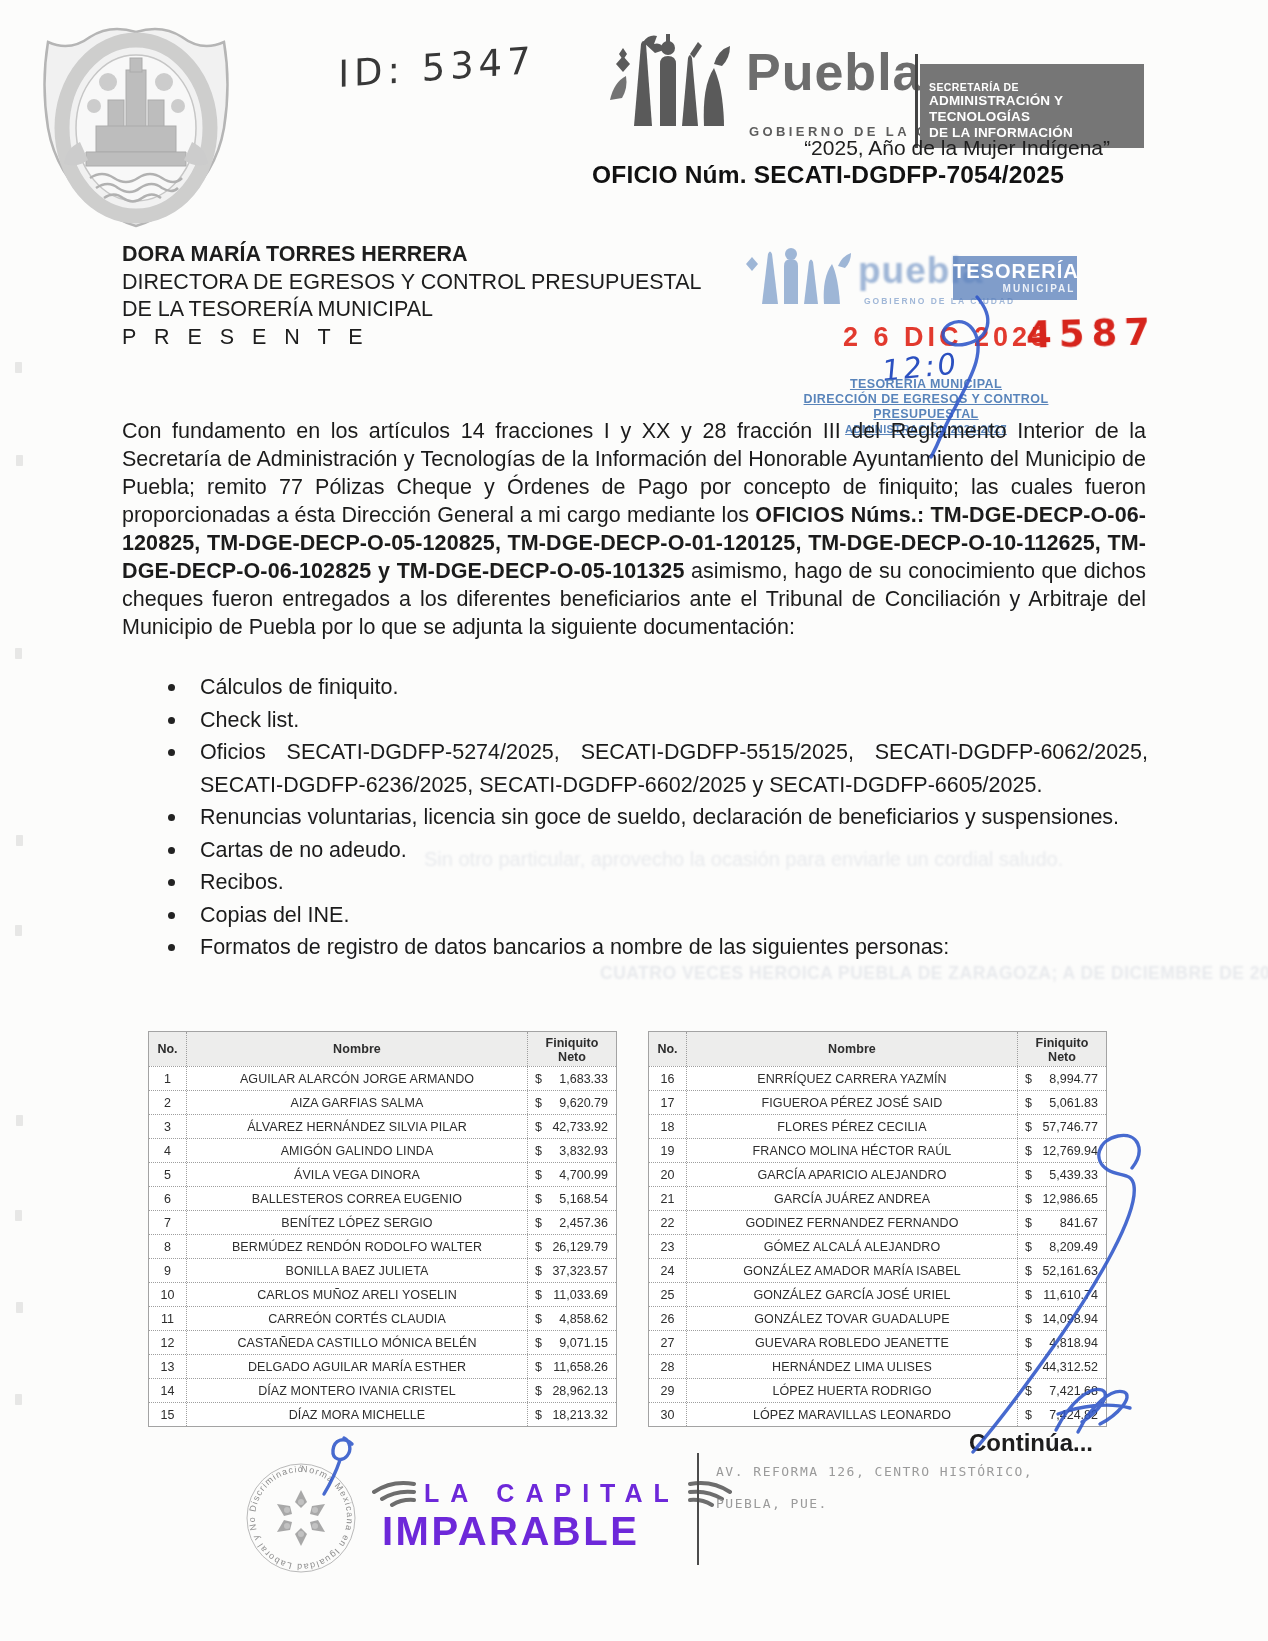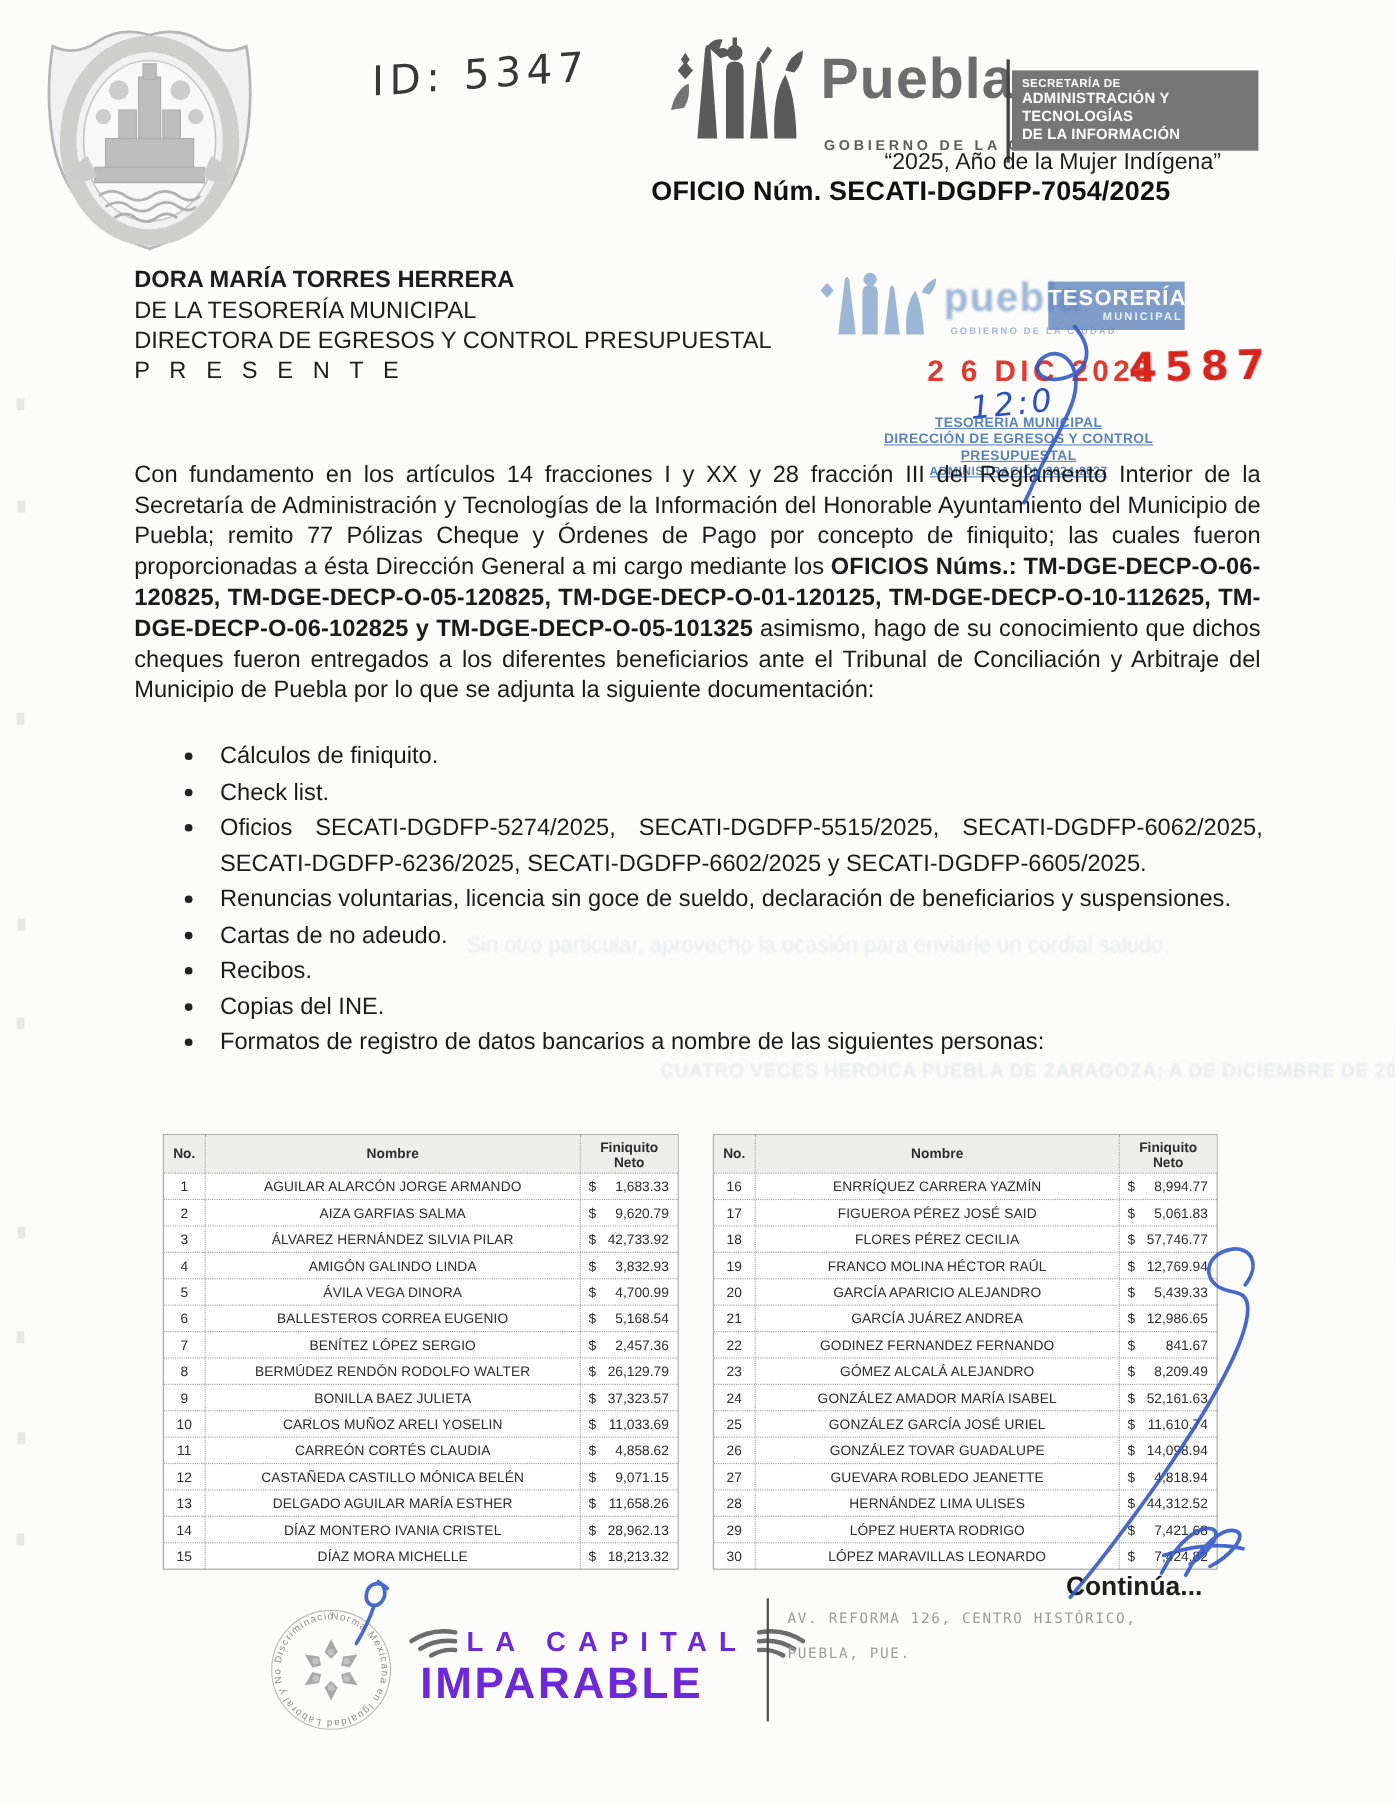--- a/index.html
+++ b/index.html
@@ -19,21 +19,21 @@
     font-family:"DejaVu Sans",sans-serif;font-size:37px;color:#383838;
     letter-spacing:5px;transform:rotate(-4deg) skewX(-4deg);
   }
   
   .hdr-icon{left:610px;top:30px;z-index:10;}
   .hdr-brand{left:746px;top:42px;font-size:52px;font-weight:bold;color:#6d6d6d;letter-spacing:1px;z-index:10;}
   .hdr-tag{left:749px;top:124px;font-size:13px;font-weight:bold;color:#5d5d5d;letter-spacing:3.4px;z-index:10;}
   .hdr-bar{left:915px;top:54px;width:3px;height:94px;background:#434343;z-index:10;}
   .hdr-box{
     left:920px;top:64px;width:224px;box-sizing:border-box;z-index:10;
-    background:#767676;color:#fff;padding:6px 9px 7px 9px;
+    background:#767676;color:#fff;padding:17px 9px 7px 9px;
   }
   .hdr-box .l1{font-size:10.5px;font-weight:bold;letter-spacing:.4px;}
   .hdr-box .l2{font-size:13.5px;font-weight:bold;letter-spacing:.2px;line-height:16px;}
   .legend{right:158px;top:136px;font-size:21px;color:#1e1e1e;z-index:10;}
   .oficio{right:204px;top:161px;font-size:24.5px;font-weight:bold;color:#111;z-index:10;letter-spacing:.2px;}
   
   .addr{left:122px;top:241px;font-size:21.5px;line-height:27.5px;z-index:10;}
   .addr .nm{font-weight:bold;}
   .addr .pres{letter-spacing:6px;}
   
@@ -166,22 +166,22 @@
   <div class="abs hdr-box">
     <div class="l1">SECRETARÍA DE</div>
     <div class="l2">ADMINISTRACIÓN Y TECNOLOGÍAS</div>
     <div class="l2">DE LA INFORMACIÓN</div>
   </div>
   <div class="abs legend">“2025, Año de la Mujer Indígena”</div>
   <div class="abs oficio">OFICIO Núm. SECATI-DGDFP-7054/2025</div>
 
   <div class="abs addr">
     <div class="nm">DORA MARÍA TORRES HERRERA</div>
+    <div>DIRECTORA DE EGRESOS Y CONTROL PRESUPUESTAL</div>
     <div>DE LA TESORERÍA MUNICIPAL</div>
-    <div>DIRECTORA DE EGRESOS Y CONTROL PRESUPUESTAL</div>
     <div class="pres">P R E S E N T E</div>
   </div>
 
   <div class="stamp">
     <svg class="abs" style="left:742px;top:244px;opacity:.55;filter:blur(.6px);" width="118" height="62" viewBox="0 0 118 62">
       <g fill="#537db9">
         <path d="M4,20 l6,-7 6,7 -6,7 Z"></path>
         <path d="M20,60 L26,10 q2,-5 4,0 L36,60 Z"></path>
         <path d="M42,60 L42,22 q0,-7 7,-7 q7,0 7,7 L56,60 Z"></path>
         <circle cx="49" cy="10" r="6"></circle>

